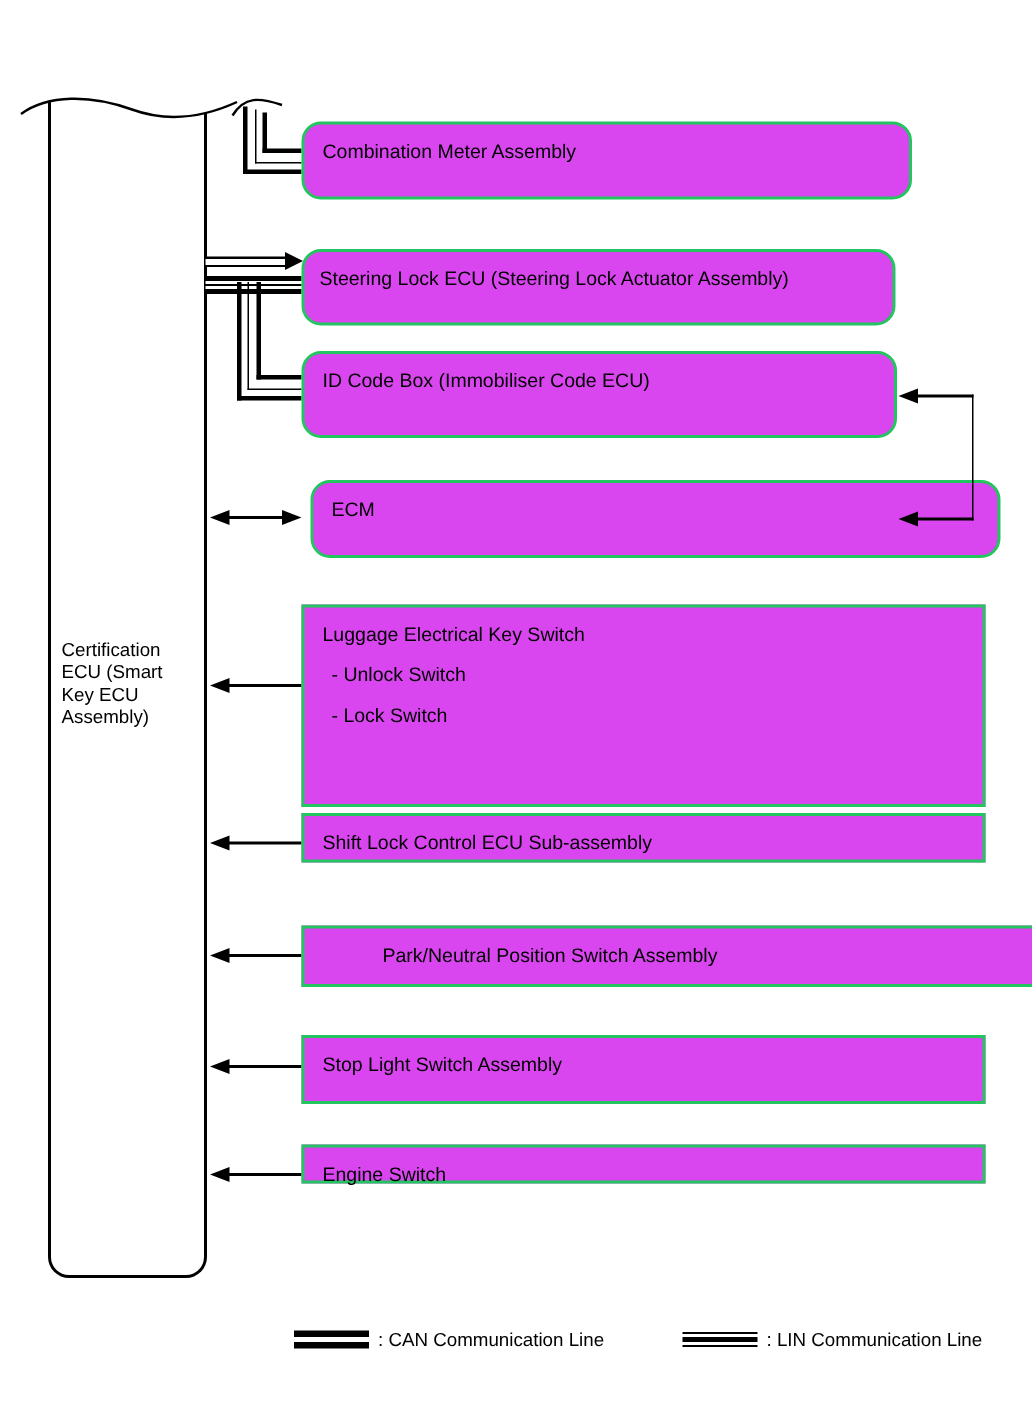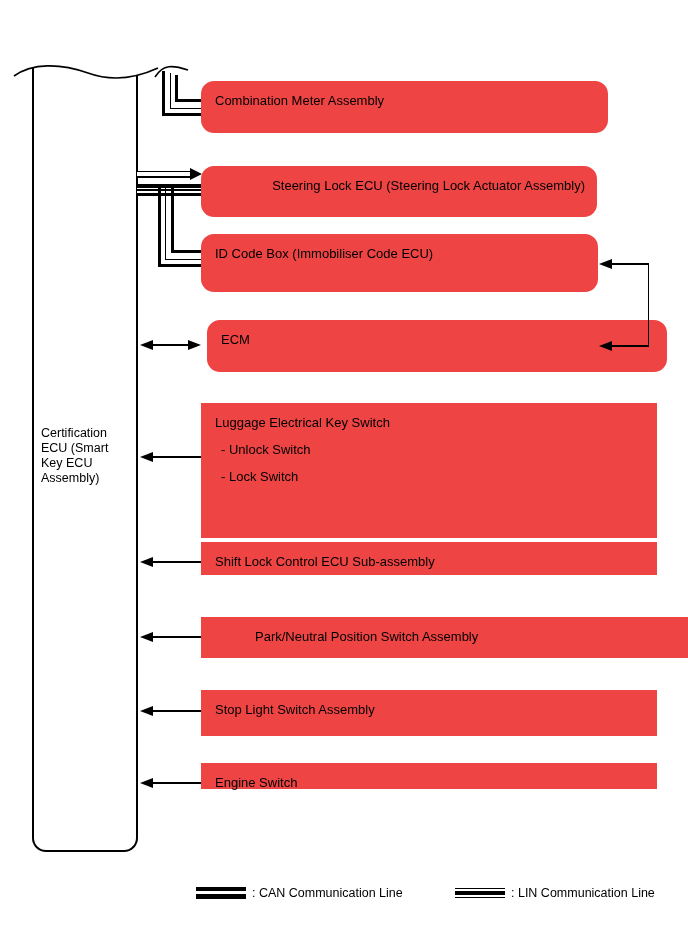--- a/index.html
+++ b/index.html
@@ -1,20 +1,20 @@
 <!DOCTYPE html>
 <html><head>
 <meta charset="utf-8">
 <style>
   html,body{margin:0;padding:0;background:#fff;}
   #canvas{
     position:relative;width:688px;height:949px;background:#fff;overflow:hidden;
     font-family:"Liberation Sans","DejaVu Sans",sans-serif;color:#000;
   }
-  .box{position:absolute;border:2px solid #ef4444;background:#ef4444;box-sizing:border-box;font-size:13px;}
+  .box{position:absolute;border:2px solid #22c55e;background:#d946ef;box-sizing:border-box;font-size:13px;}
   .rounded{border-radius:13px;}
   .box .lbl{display:block;padding:10px 10px 0 12px;white-space:nowrap;}
   .box .sub{display:block;padding:12px 10px 0 18px;white-space:nowrap;}
   .hline,.vline{position:absolute;background:#000;}
   .stripe{position:absolute;}
   .elbow{position:absolute;box-sizing:border-box;border-left:3.5px solid #000;border-bottom:3.5px solid #000;}
   .elbow.mid{border-left-width:1.5px;border-bottom-width:1.5px;}
   .ah-left{position:absolute;width:0;height:0;border-top:5.5px solid transparent;border-bottom:5.5px solid transparent;border-right:13px solid #000;}
   .ah-right{position:absolute;width:0;height:0;border-top:5.5px solid transparent;border-bottom:5.5px solid transparent;border-left:13px solid #000;}
   .bar{
@@ -47,21 +47,21 @@
   <div class="box rounded" style="left:201px;top:81px;width:407px;height:52px;">
     <span class="lbl">Combination Meter Assembly</span>
   </div>
 
   <div class="stripe" style="left:137px;top:171px;width:53px;height:7px;background:linear-gradient(to bottom,#000 0 1.5px,#fff 1.5px 5.5px,#000 5.5px 7px);"></div>
   <div class="ah-right" style="left:189.5px;top:168px;border-top-width:6px;border-bottom-width:6px;border-left-width:12px;"></div>
 
   <div class="stripe" style="left:137px;top:184px;width:64px;height:12px;background:linear-gradient(to bottom,#000 0 3.5px,#fff 3.5px 5.3px,#000 5.3px 6.7px,#fff 6.7px 8.5px,#000 8.5px 12px);"></div>
 
   <div class="box rounded" style="left:201px;top:166px;width:396px;height:51px;">
-    <span class="lbl" style="padding-left:10px;text-align:right;">Steering Lock ECU (Steering Lock Actuator Assembly)</span>
+    <span class="lbl" style="padding-left:10px;">Steering Lock ECU (Steering Lock Actuator Assembly)</span>
   </div>
 
   <div class="elbow" style="left:158px;top:188px;width:43px;height:79px;"></div>
   <div class="elbow mid" style="left:164.5px;top:188px;width:36.5px;height:72px;"></div>
   <div class="elbow" style="left:170.5px;top:188px;width:30.5px;height:65px;"></div>
 
   <div class="box rounded" style="left:201px;top:234px;width:397px;height:58px;">
     <span class="lbl">ID Code Box (Immobiliser Code ECU)</span>
   </div>
 

